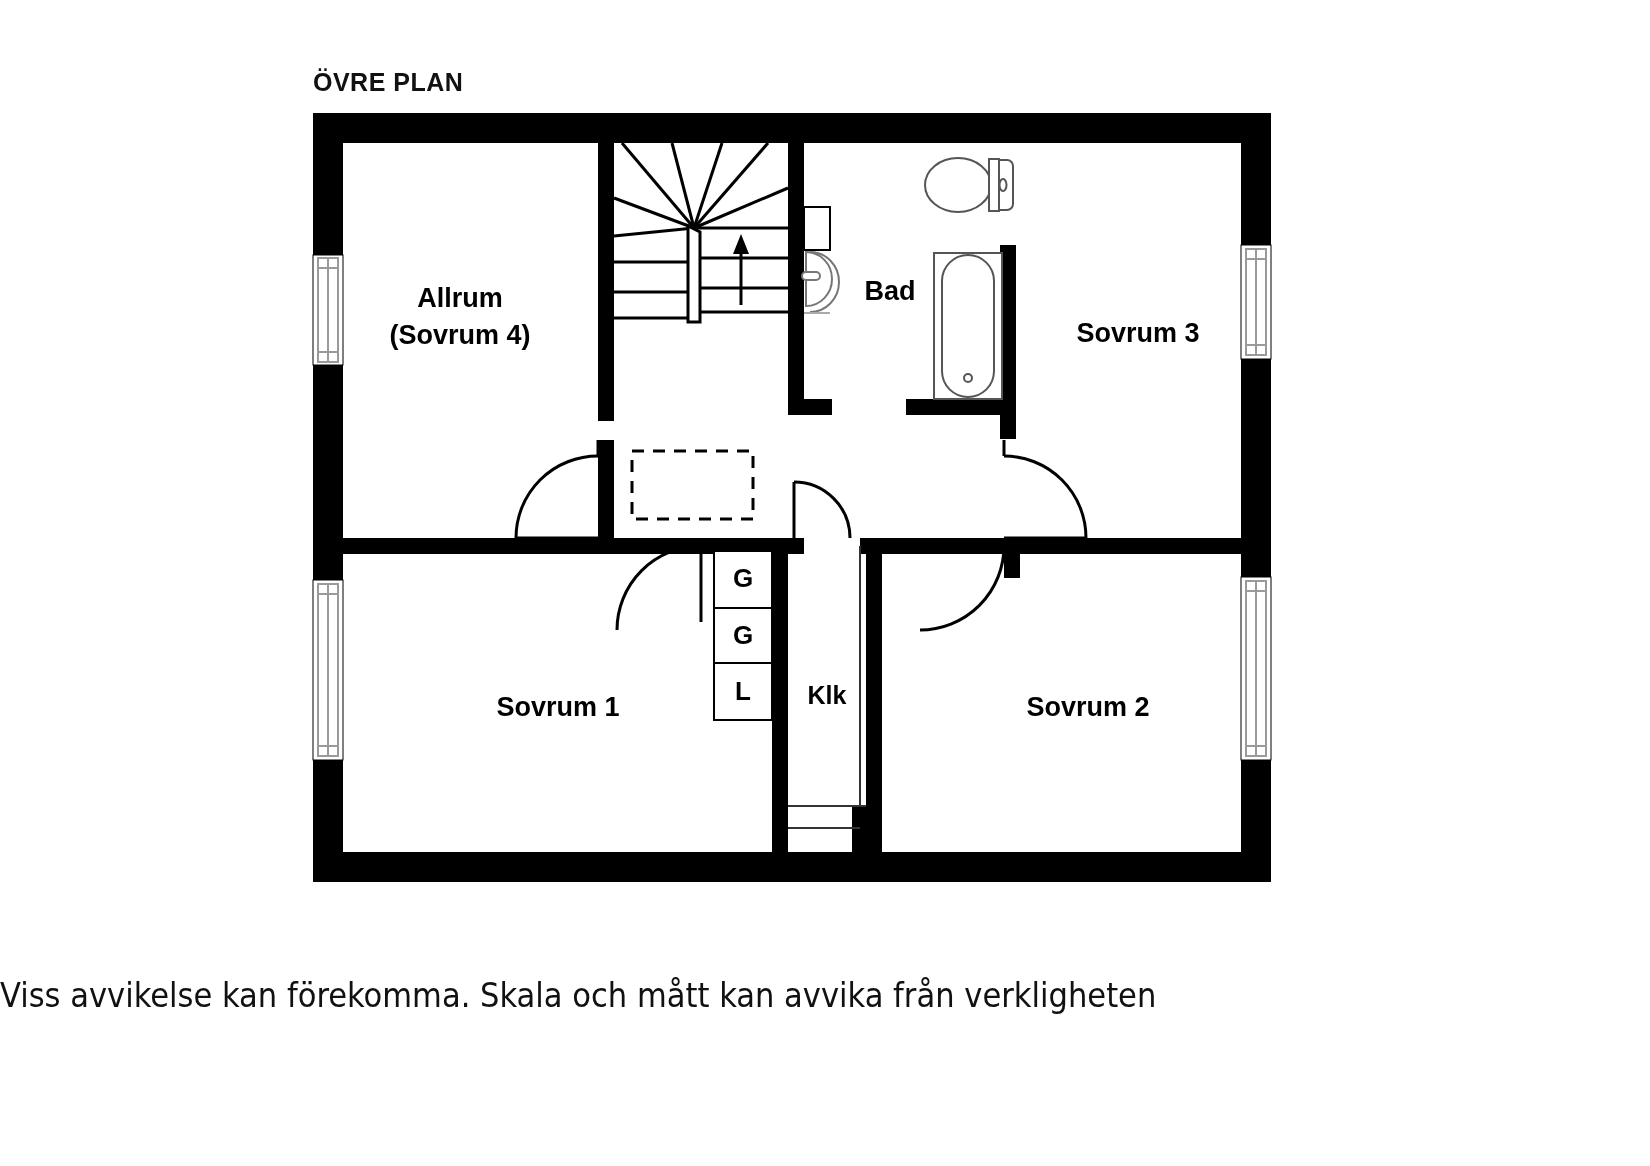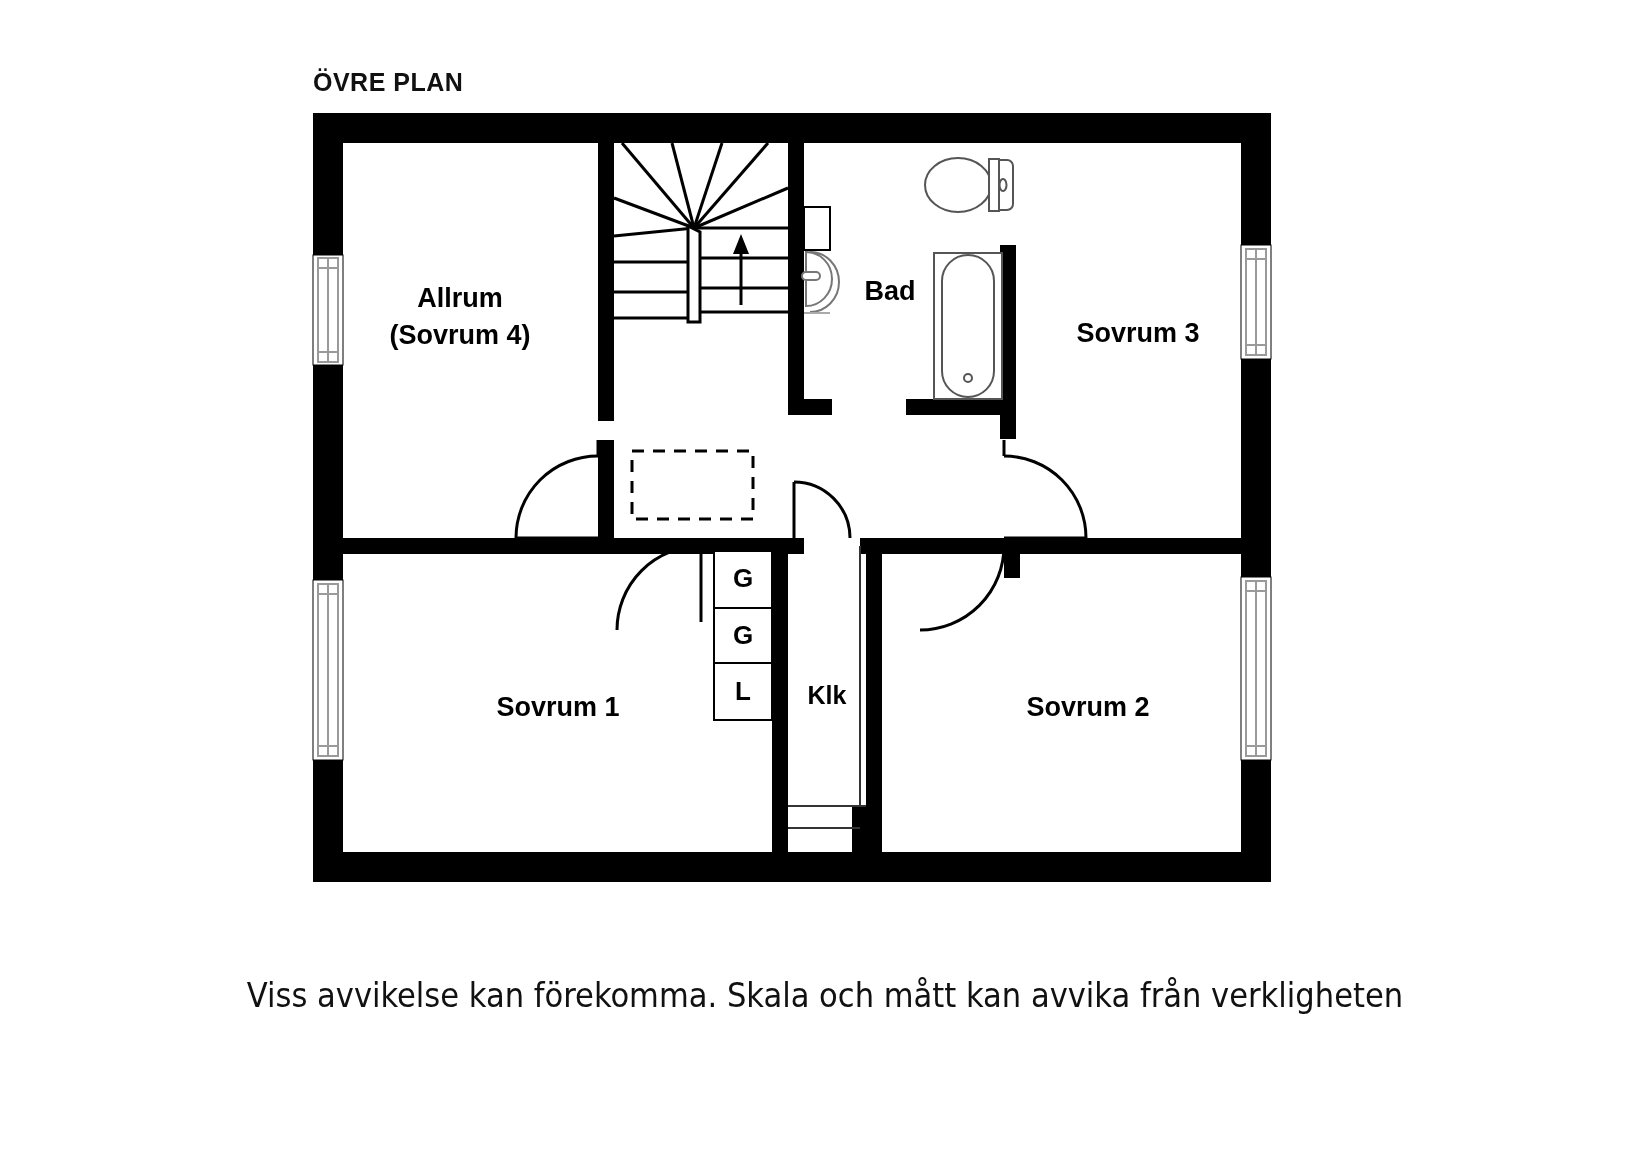--- a/index.html
+++ b/index.html
@@ -3,21 +3,21 @@
 <meta charset="utf-8">
 <style>
   html,body{margin:0;padding:0;background:#ffffff;}
   body{width:1650px;height:1166px;position:relative;font-family:"Liberation Sans",sans-serif;overflow:hidden;}
   #plan-root{position:absolute;left:0;top:0;width:1650px;height:1166px;}
   .title{
     position:absolute;left:313px;top:68px;
     font-weight:bold;font-size:25px;letter-spacing:0.5px;color:#111;
   }
   .caption{
-    position:absolute;left:0;top:975px;width:1650px;text-align:center;
+    position:absolute;left:0;top:975px;width:1650px;
     font-size:34px;color:#111;font-family:"DejaVu Sans Condensed","Liberation Sans",sans-serif;
   }
   svg.floor{position:absolute;left:0;top:0;width:1650px;height:1166px;}
   .rlabel{
     font-family:"Liberation Sans",sans-serif;font-weight:bold;fill:#000;
     text-anchor:middle;dominant-baseline:middle;
   }
   .rlabel.big{font-size:27px;}
   .rlabel.mid{font-size:25px;}
   .rlabel.small{font-size:26px;}

